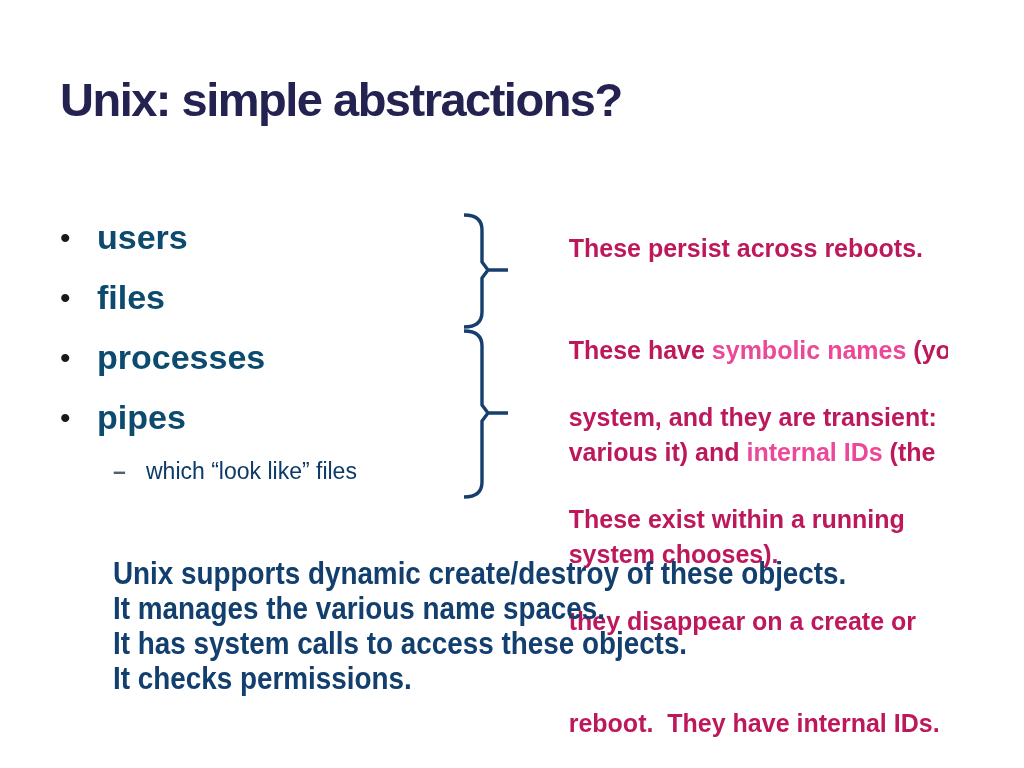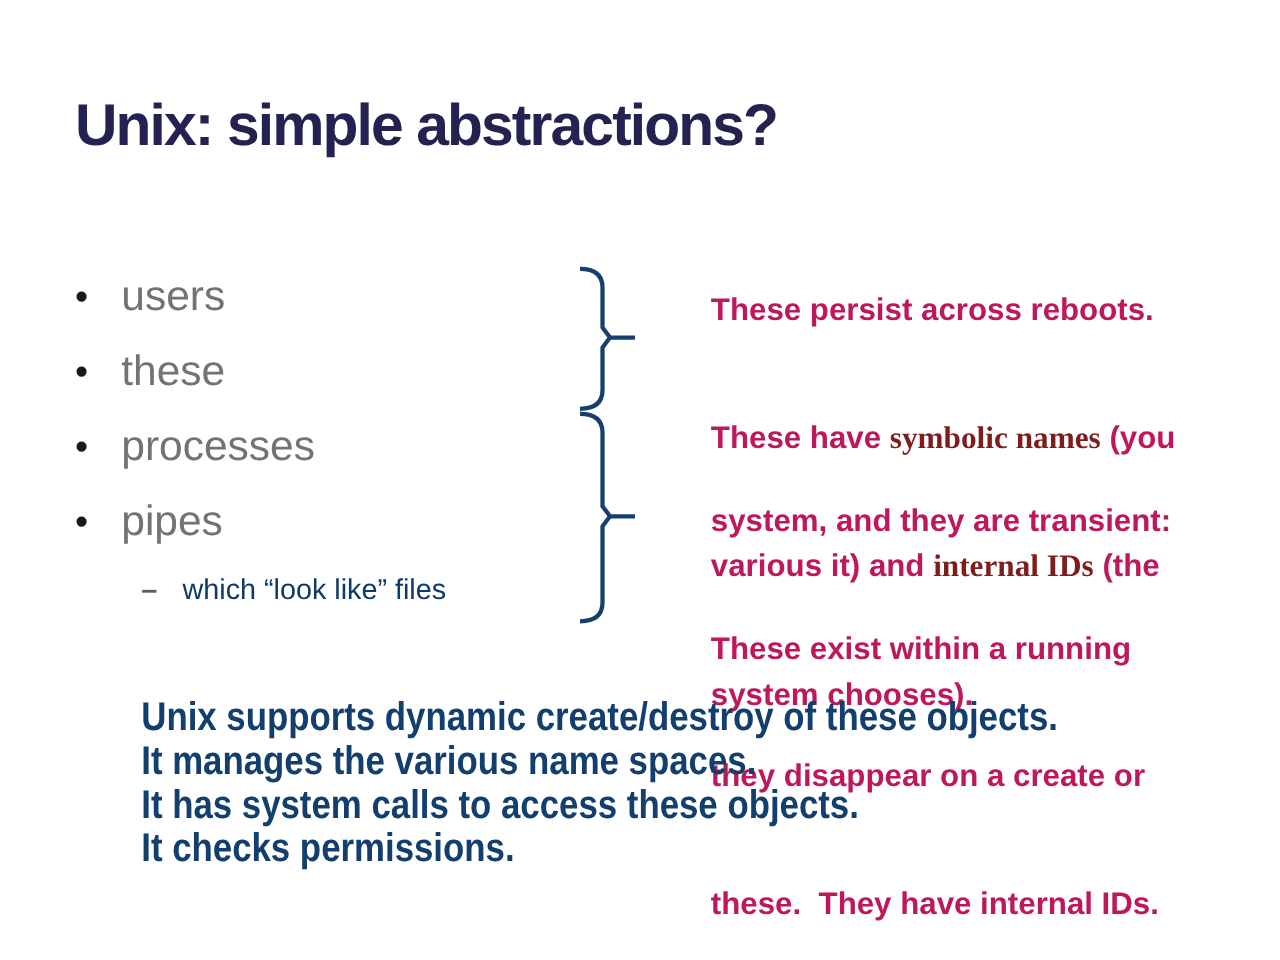--- a/index.html
+++ b/index.html
@@ -37,23 +37,23 @@
   }
   .bullet-dot {
     width: 37px;
     flex: 0 0 37px;
     color: #18181f;
     font-size: 30px;
     line-height: 1;
     padding-top: 2px;
   }
   .bullet-label {
-    color: #737373;
+    color: #0c4a6e;
     font-size: 34px;
-    font-weight: normal;
+    font-weight: bold;
     white-space: nowrap;
   }
   .sub-bullet-item {
     display: flex;
     align-items: center;
     height: 44px;
     margin-top: 2px;
     padding-left: 53px;
   }
   .sub-bullet-dash {
@@ -93,21 +93,21 @@
   .right-block-1 { top: 197px; }
   .right-block-2 { top: 366px; }
   .text-line {
     font-size: 25px;
     font-weight: bold;
     line-height: 34px;
     color: #16497b;
     white-space: pre;
   }
   .seg-blue { color: #be185d; }
-  .seg-red  { color: #7f1d1d; font-family: Liberation Serif, serif; }
+  .seg-red  { color: #ec4899; }
 
   .bottom-paragraph {
     position: absolute;
     left: 113px;
     top: 556px;
     width: 900px;
     transform: scaleX(0.87);
     transform-origin: left top;
   }
   .bottom-line {
@@ -125,21 +125,21 @@
 
   <div class="slide-title">Unix: simple abstractions?</div>
 
   <div class="bullet-list">
     <div class="bullet-item">
       <span class="bullet-dot">•</span>
       <span class="bullet-label">users</span>
     </div>
     <div class="bullet-item">
       <span class="bullet-dot">•</span>
-      <span class="bullet-label">these</span>
+      <span class="bullet-label">files</span>
     </div>
     <div class="bullet-item">
       <span class="bullet-dot">•</span>
       <span class="bullet-label">processes</span>
     </div>
     <div class="bullet-item">
       <span class="bullet-dot">•</span>
       <span class="bullet-label">pipes</span>
     </div>
     <div class="sub-bullet-item">
@@ -179,21 +179,21 @@
     <div class="text-line">
       <span class="seg-blue">system, and they are transient:</span>
     </div>
     <div class="text-line">
       <span class="seg-blue">These exist within a running</span>
     </div>
     <div class="text-line">
       <span class="seg-blue">they disappear on a create or</span>
     </div>
     <div class="text-line">
-      <span class="seg-blue">these.  They have internal IDs.</span>
+      <span class="seg-blue">reboot.  They have internal IDs.</span>
     </div>
   </div>
 
   <div class="bottom-paragraph">
     <div class="bottom-line">Unix supports dynamic create/destroy of these objects.</div>
     <div class="bottom-line">It manages the various name spaces.</div>
     <div class="bottom-line">It has system calls to access these objects.</div>
     <div class="bottom-line">It checks permissions.</div>
   </div>
 

